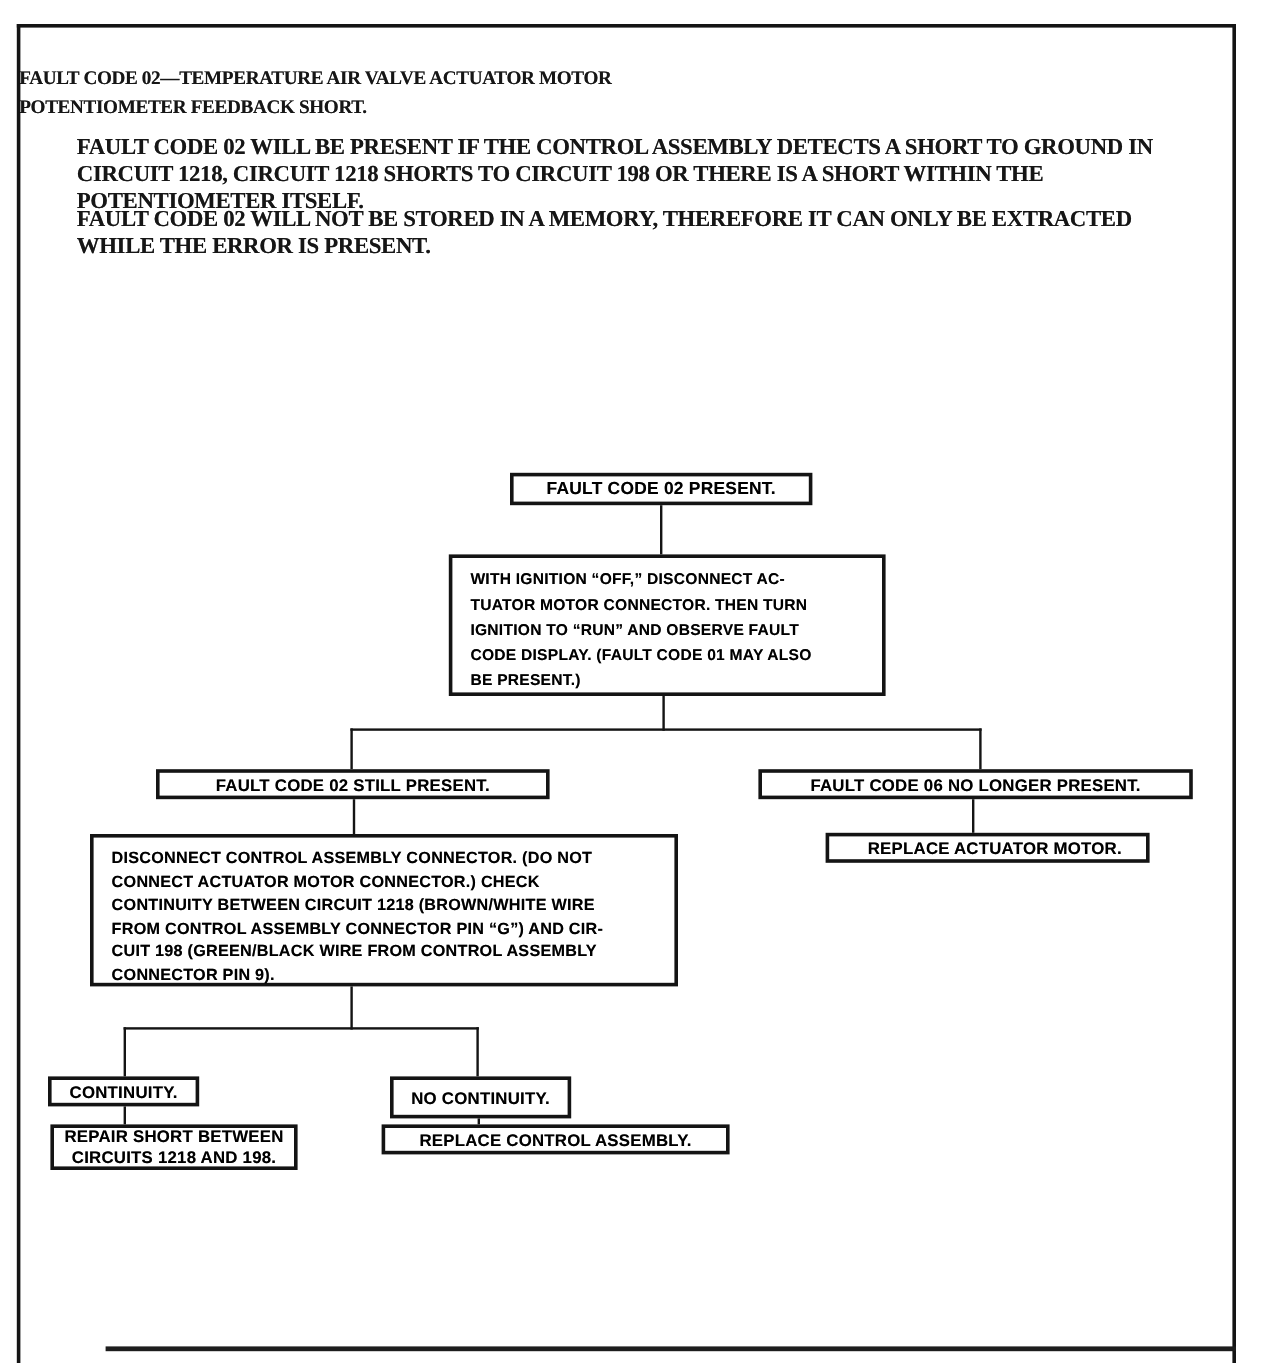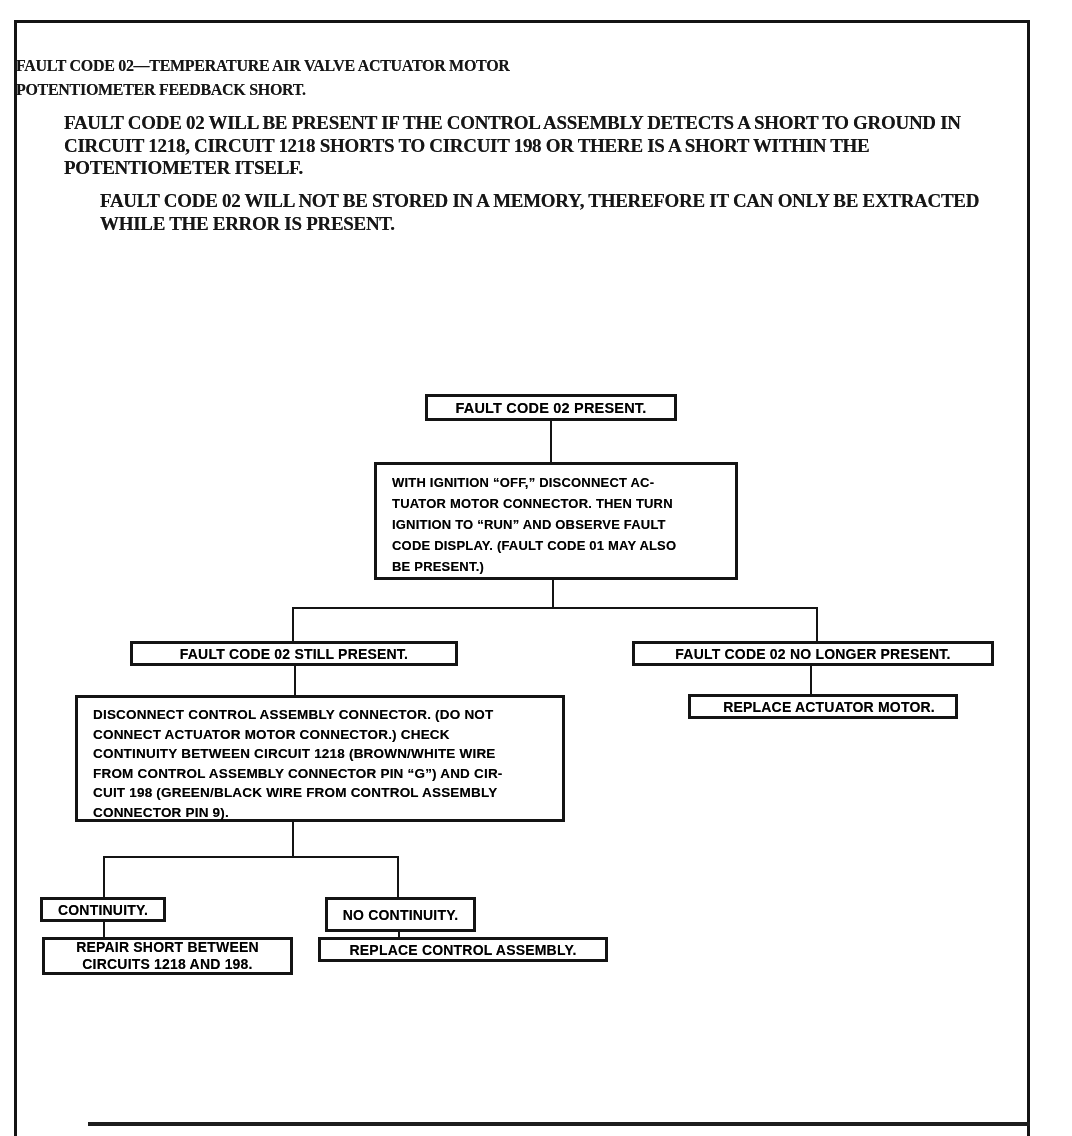--- a/index.html
+++ b/index.html
@@ -45,21 +45,21 @@
   }
   .para {
     position: absolute;
     left: 64px;
     width: 950px;
     font-size: 19px;
     line-height: 22.5px;
     white-space: pre;
   }
   .para-1 { top: 112px; }
-  .para-2 { top: 190px; margin-left: 36px; }
+  .para-2 { top: 172px; }
 
   
   .fc-box {
     position: absolute;
     box-sizing: border-box;
     border: 3px solid #141414;
     background: #ffffff;
     font-weight: 700;
     font-size: 14px;
     letter-spacing: 0.2px;
@@ -80,21 +80,21 @@
   .node-start        { left: 425px; top: 394px; width: 252px; height: 27px; font-size: 14.5px; }
   .node-step1        { left: 374px; top: 462px; width: 364px; height: 118px;
                        padding: 7px 4px 0 15px; line-height: 21px; font-size: 13px; }
   .node-still        { left: 130px; top: 641px; width: 328px; height: 25px; }
   .node-nolonger     { left: 632px; top: 641px; width: 362px; height: 25px; }
   .node-replace-motor{ left: 688px; top: 694px; width: 270px; height: 25px; padding-left: 12px; }
   .node-step2        { left: 75px;  top: 695px; width: 490px; height: 127px;
                        padding: 7px 4px 0 15px; line-height: 19.5px; font-size: 13.5px; }
   .node-continuity   { left: 40px;  top: 897px; width: 126px; height: 25px; }
   .node-nocontinuity { left: 325px; top: 897px; width: 151px; height: 35px; }
-  .node-repair       { left: 42px;  top: 937px; width: 251px; height: 38px; line-height: 17px; }
+  .node-repair       { left: 42px;  top: 937px; width: 206px; height: 38px; line-height: 17px; }
   .node-replace-ctrl { left: 318px; top: 937px; width: 290px; height: 25px; }
 
   .connector {
     position: absolute;
     background: #141414;
   }
 </style>
 </head>
 <body>
 
@@ -130,21 +130,21 @@
   <div class="fc-box fc-label node-start">FAULT CODE 02 PRESENT.</div>
 
   <div class="fc-box fc-text node-step1">WITH IGNITION “OFF,” DISCONNECT AC-
 TUATOR MOTOR CONNECTOR. THEN TURN
 IGNITION TO “RUN” AND OBSERVE FAULT
 CODE DISPLAY. (FAULT CODE 01 MAY ALSO
 BE PRESENT.)</div>
 
   <div class="fc-box fc-label node-still">FAULT CODE 02 STILL PRESENT.</div>
 
-  <div class="fc-box fc-label node-nolonger">FAULT CODE 02 NO LONGER PRESENT.</div>
+  <div class="fc-box fc-label node-nolonger">FAULT CODE 06 NO LONGER PRESENT.</div>
 
   <div class="fc-box fc-label node-replace-motor">REPLACE ACTUATOR MOTOR.</div>
 
   <div class="fc-box fc-text node-step2">DISCONNECT CONTROL ASSEMBLY CONNECTOR. (DO NOT
 CONNECT ACTUATOR MOTOR CONNECTOR.) CHECK
 CONTINUITY BETWEEN CIRCUIT 1218 (BROWN/WHITE WIRE
 FROM CONTROL ASSEMBLY CONNECTOR PIN “G”) AND CIR-
 CUIT 198 (GREEN/BLACK WIRE FROM CONTROL ASSEMBLY
 CONNECTOR PIN 9).</div>
 

